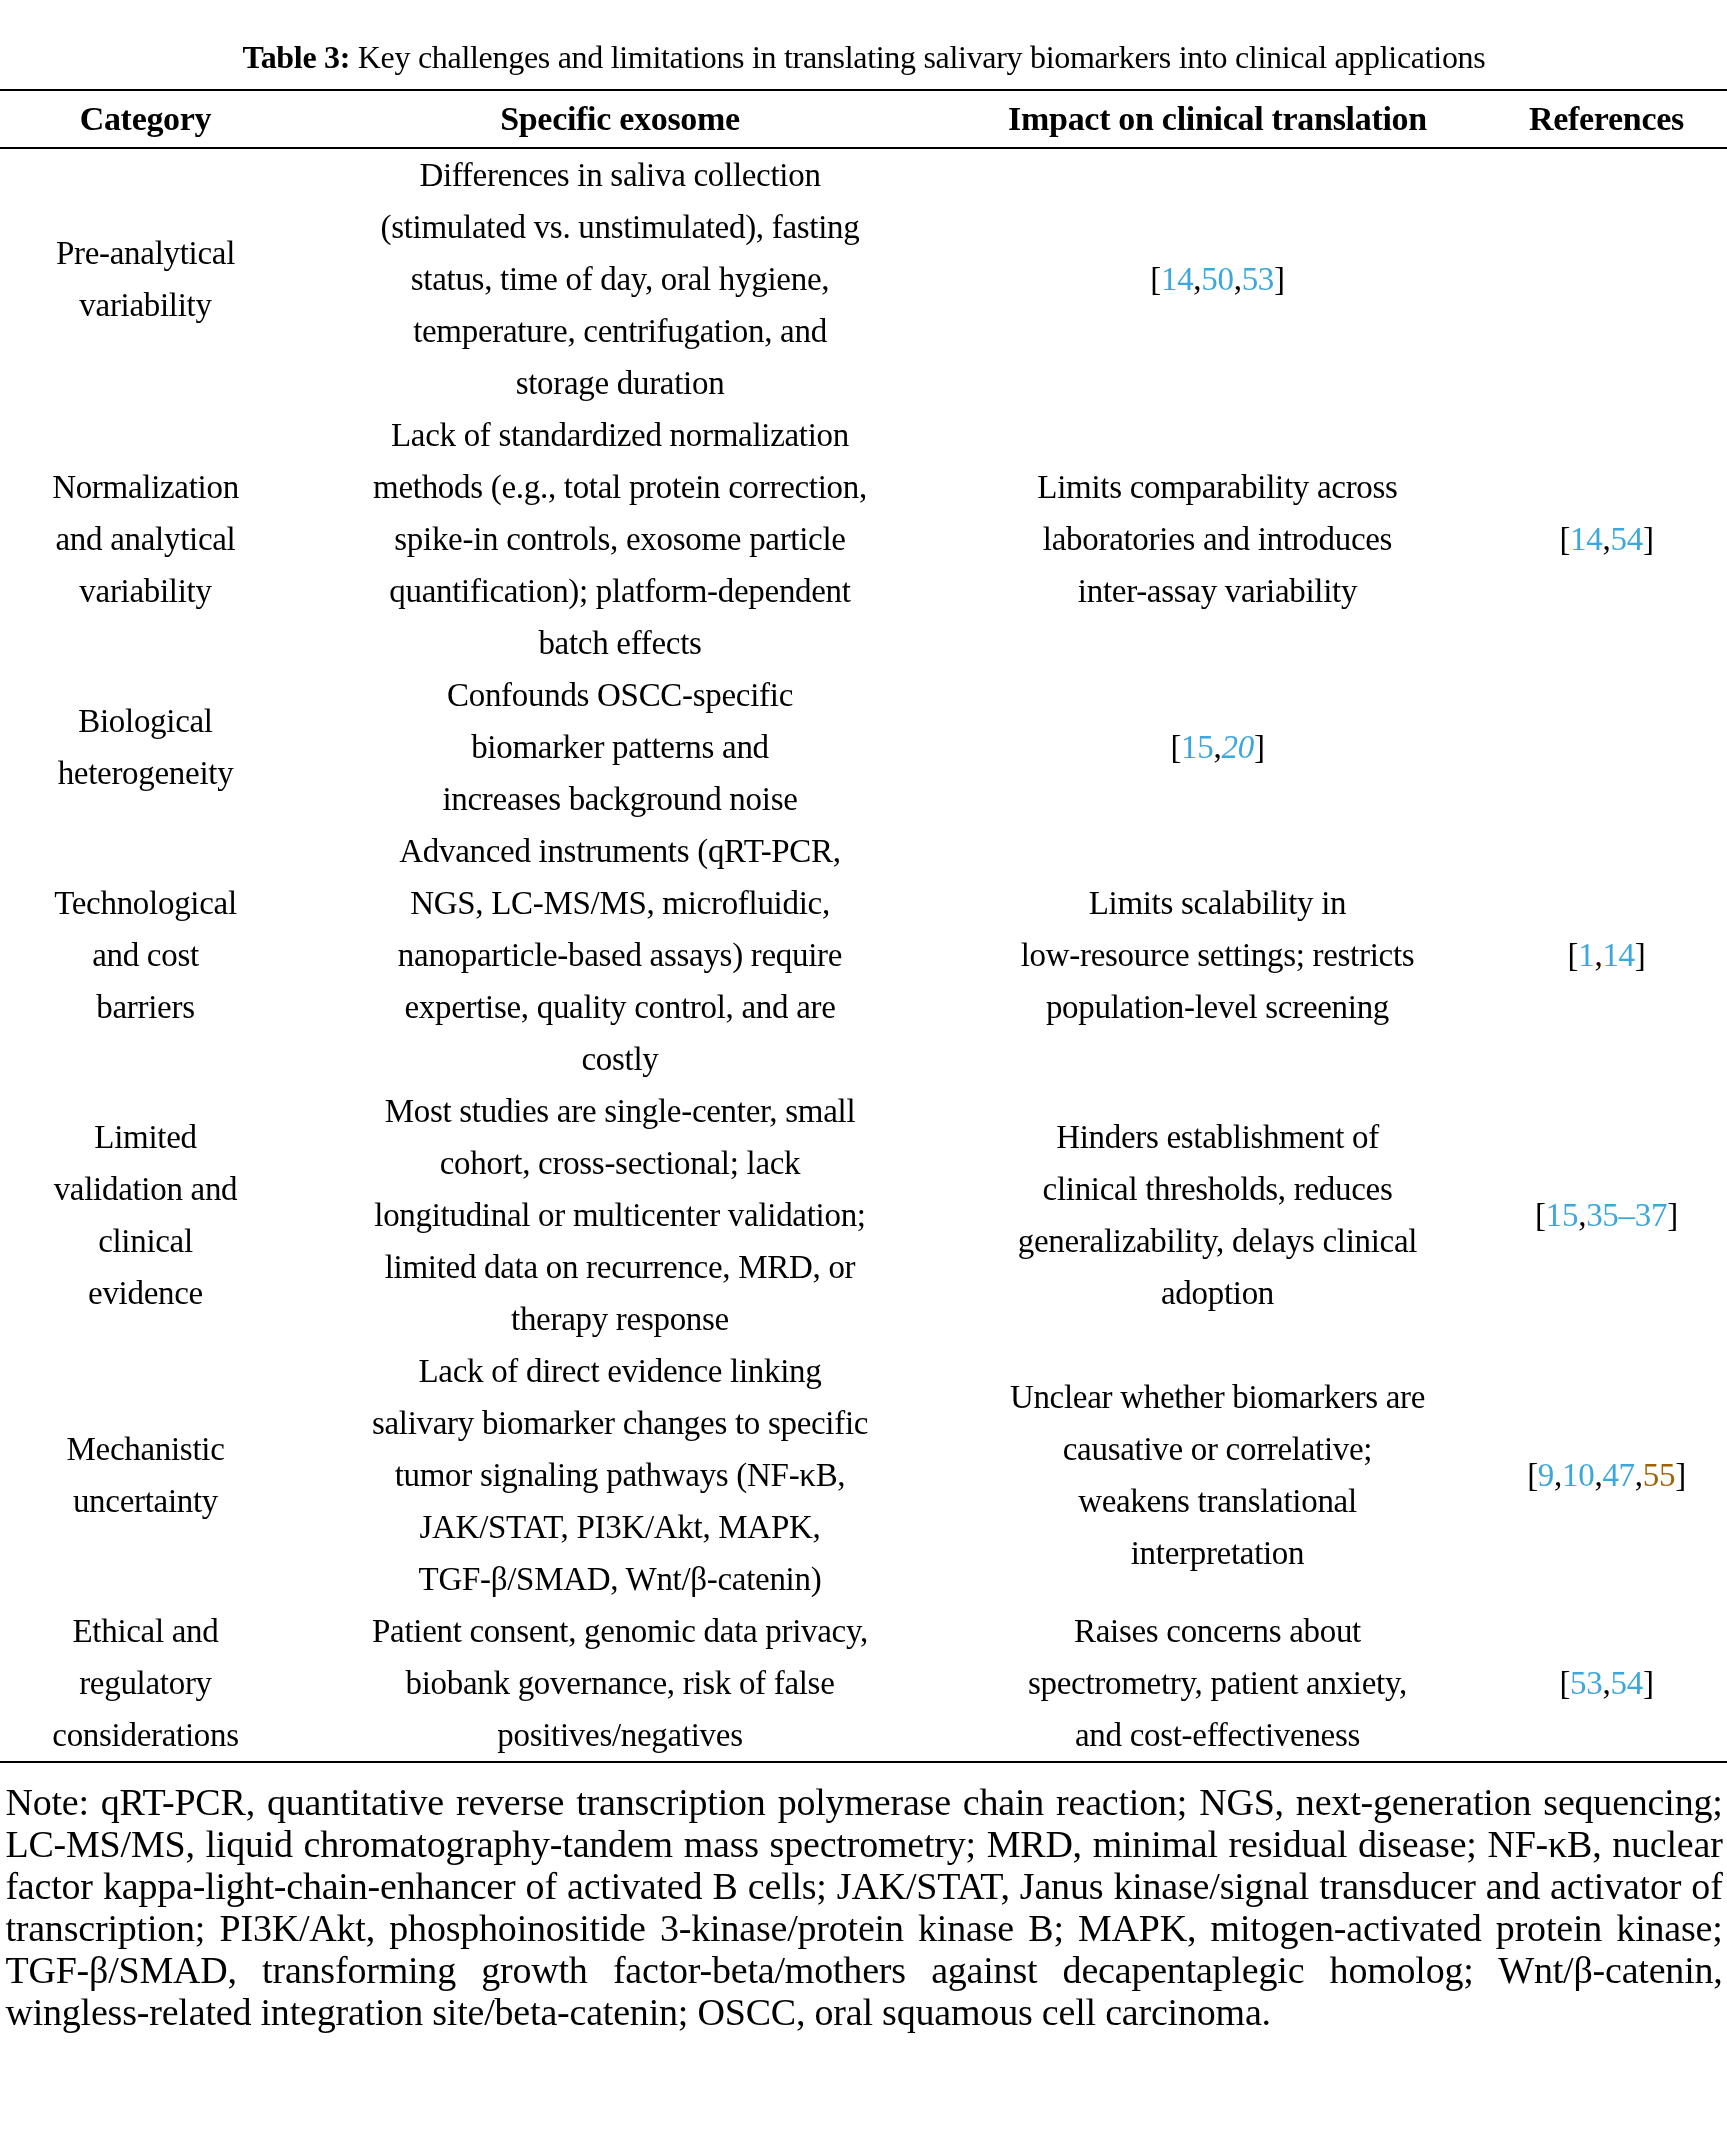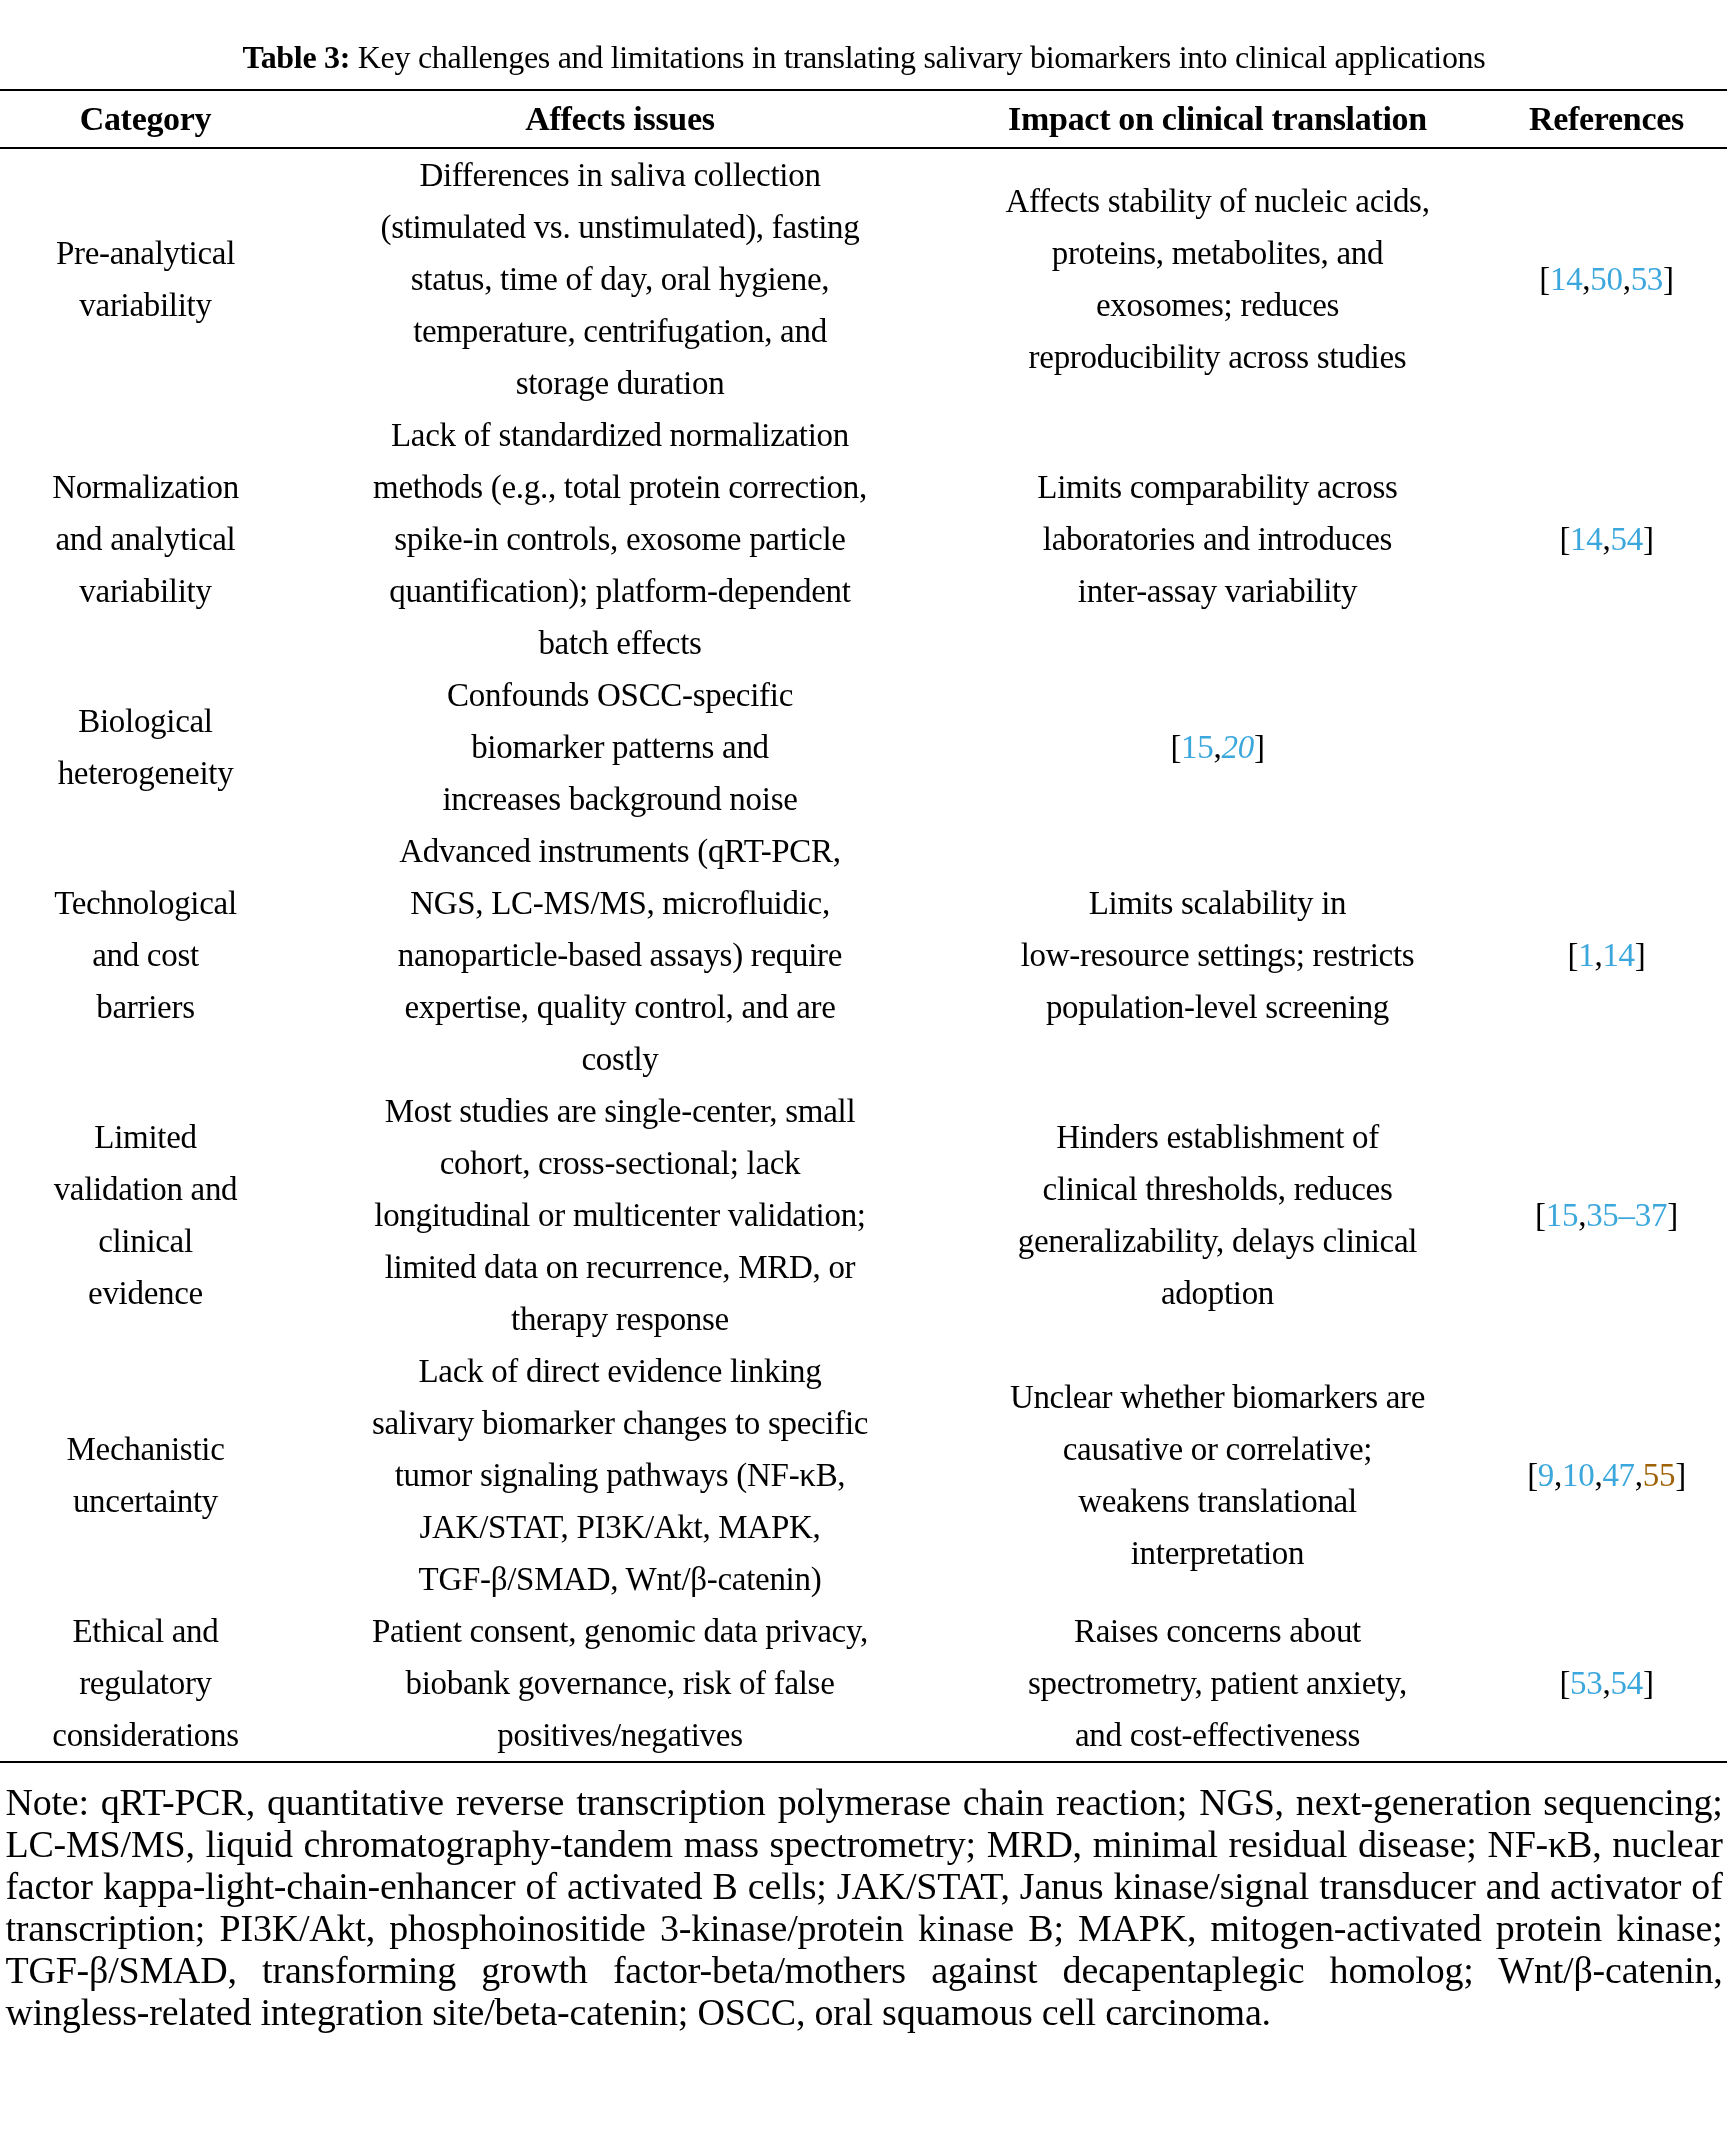--- a/index.html
+++ b/index.html
@@ -71,40 +71,36 @@
 
   <div class="caption">
     <span class="cap-label">Table 3:</span><span> Key challenges and limitations in translating salivary biomarkers into clinical applications</span>
   </div>
 
   <div class="tbl">
     <div class="rule"></div>
 
     <div class="grid-row hdr-row">
       <div class="hdr-cell">Category</div>
-      <div class="hdr-cell">Affects issues</div>
+      <div class="hdr-cell">Specific exosome</div>
       <div class="hdr-cell">Impact on clinical translation</div>
       <div class="hdr-cell">References</div>
     </div>
 
     <div class="rule"></div>
 
     <div id="tbody">
   <div class="grid-row body-row">
     <div class="cell">Pre-analytical
 variability</div>
     <div class="cell">Differences in saliva collection
 (stimulated vs. unstimulated), fasting
 status, time of day, oral hygiene,
 temperature, centrifugation, and
 storage duration</div>
-    <div class="cell">Affects stability of nucleic acids,
-proteins, metabolites, and
-exosomes; reduces
-reproducibility across studies</div>
     <div class="cell">[<span class="ref-link" style="color: rgb(59, 167, 220);">14</span>,<span class="ref-link" style="color: rgb(59, 167, 220);">50</span>,<span class="ref-link" style="color: rgb(59, 167, 220);">53</span>]</div>
   </div>
 
   <div class="grid-row body-row">
     <div class="cell">Normalization
 and analytical
 variability</div>
     <div class="cell">Lack of standardized normalization
 methods (e.g., total protein correction,
 spike-in controls, exosome particle

